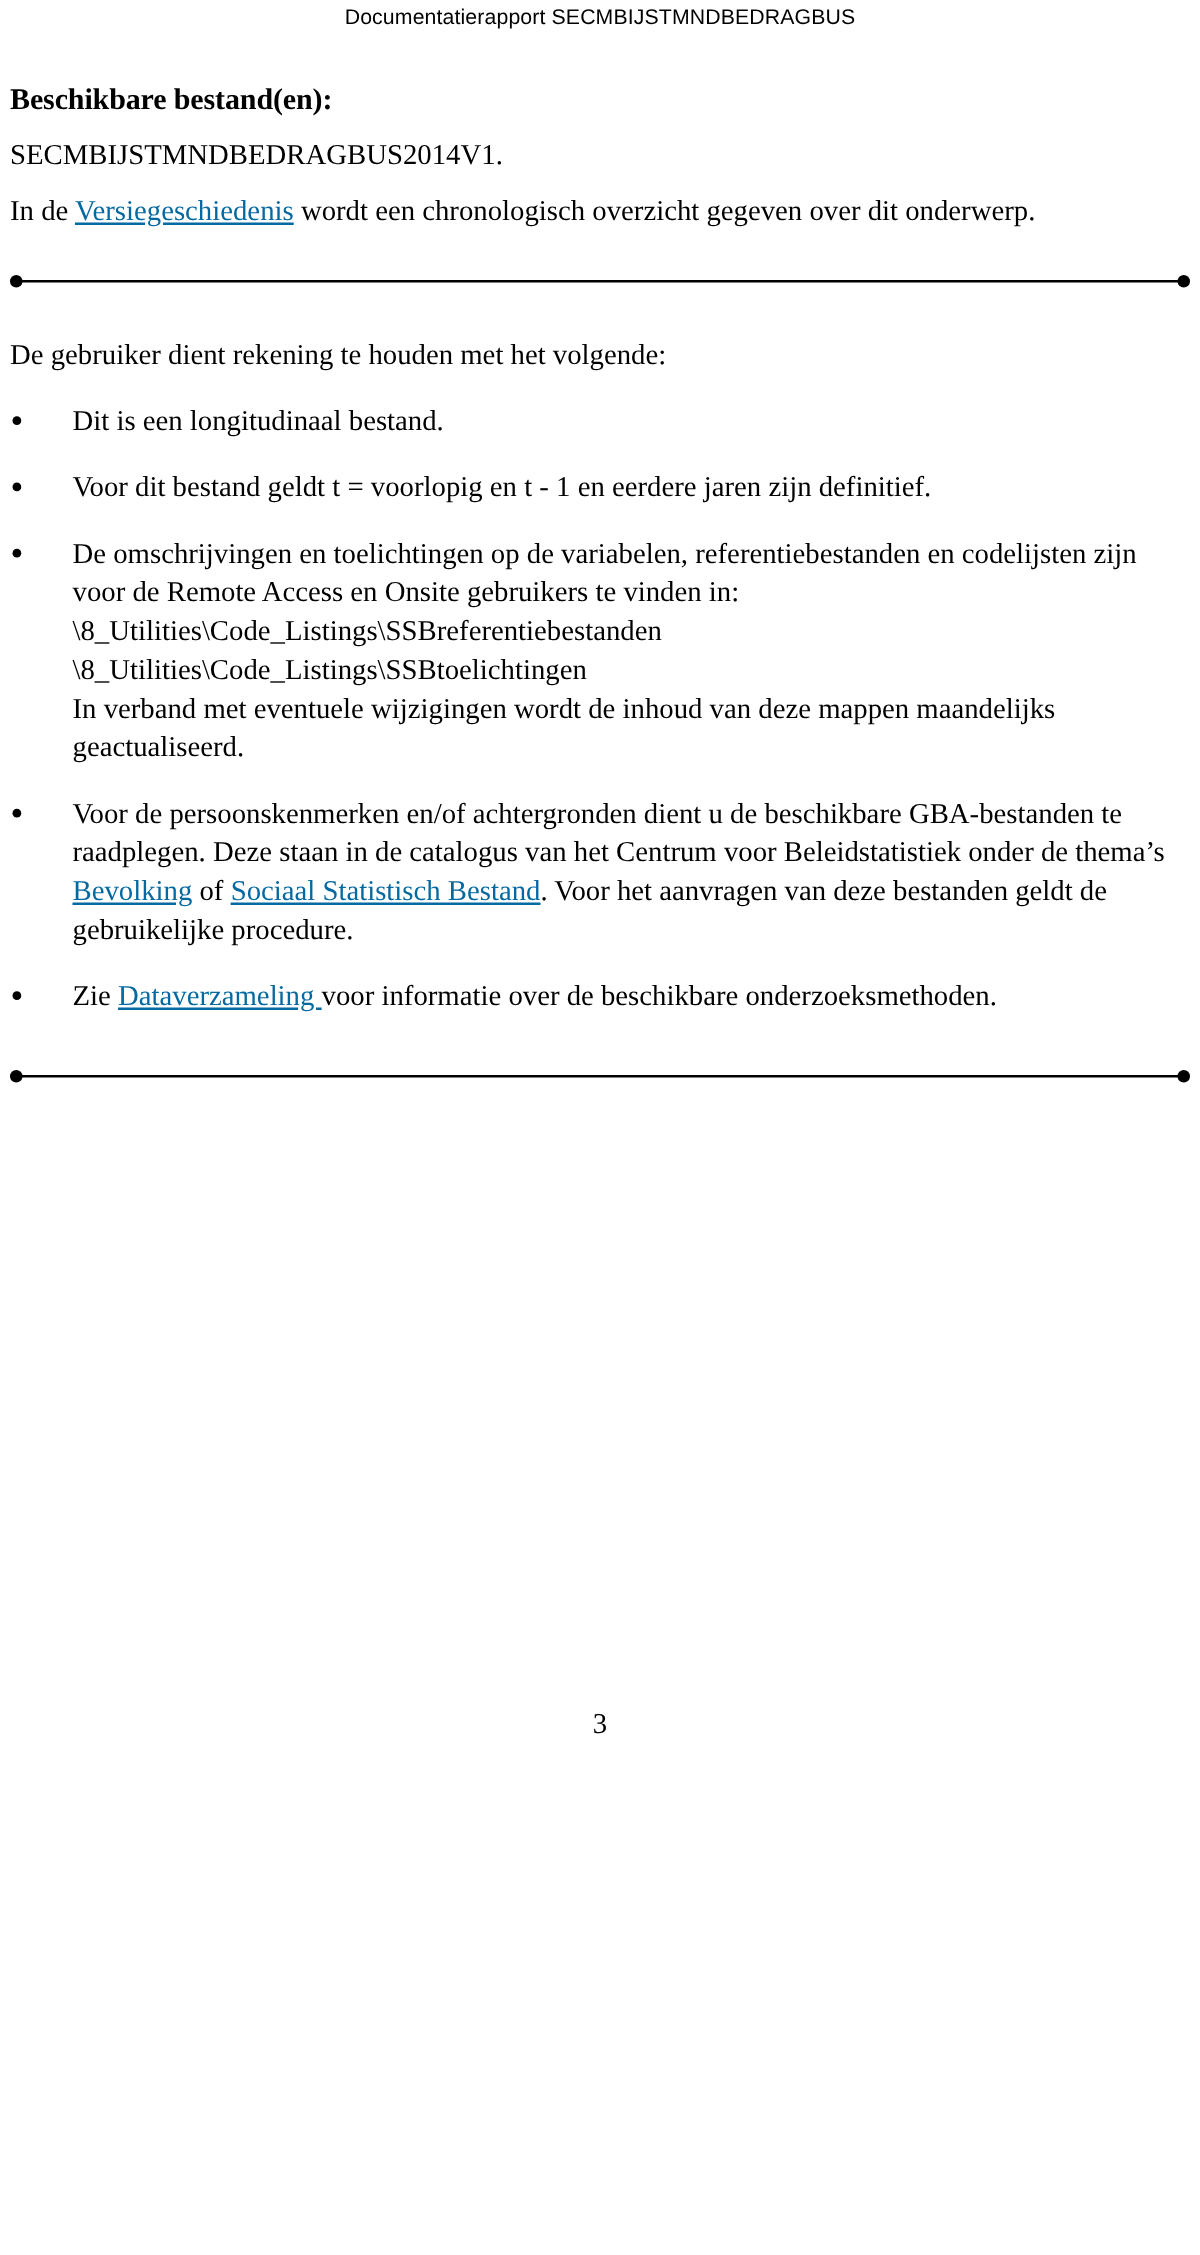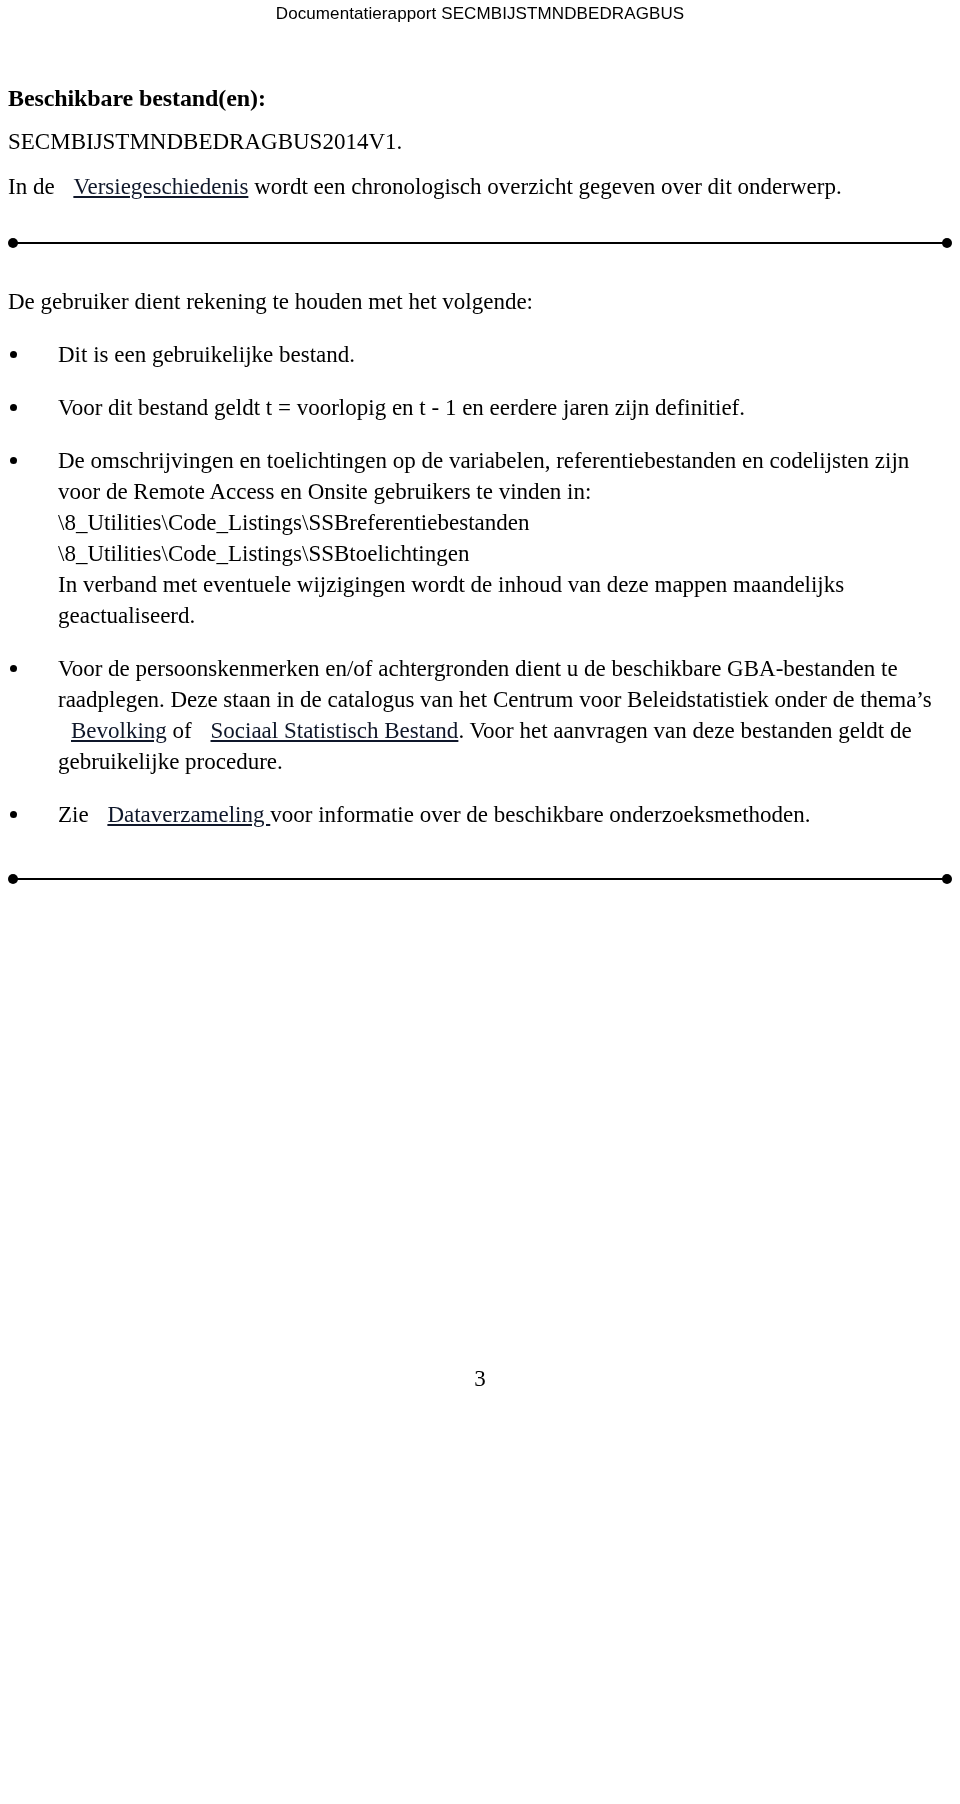--- a/index.html
+++ b/index.html
@@ -32,21 +32,21 @@
     font-family: "Liberation Sans", "DejaVu Sans", sans-serif;
     font-size: 17px;
     letter-spacing: 0.1px;
     color: #000;
     white-space: nowrap;
   }
 
   
   .content {
     position: absolute;
-    top: 86px;
+    top: 68px;
     left: 8px;
     width: 944px;
   }
 
   .h-avail {
     font-size: 24px;
     font-weight: bold;
     line-height: 1.0;
     margin: 0 0 16px 0;
     letter-spacing: -0.1px;
@@ -129,22 +129,21 @@
   li.justify .body-text { text-align: justify; }
 
   .path-line {
     display: block;
     white-space: pre;
   }
 
   
   a.doclink,
   span.doclink {
-    color: #0f172a;
-    margin-left: 13px;
+    color: #0369a1;
   }
 
   
   .page-number {
     position: absolute;
     bottom: 12px;
     left: 0;
     width: 960px;
     text-align: center;
     font-size: 23px;
@@ -173,21 +172,21 @@
       <span class="line"></span>
       <span class="cap right"></span>
     </div>
 
     <p class="lead-in">De gebruiker dient rekening te houden met het volgende:</p>
 
     <ul class="notes">
 
       <li>
         <span class="bullet"></span>
-        <span class="body-text">Dit is een gebruikelijke bestand.</span>
+        <span class="body-text">Dit is een longitudinaal bestand.</span>
       </li>
 
       <li>
         <span class="bullet"></span>
         <span class="body-text">Voor dit bestand geldt t = voorlopig en t - 1 en eerdere jaren zijn definitief.</span>
       </li>
 
       <li>
         <span class="bullet"></span>
         <span class="body-text">

